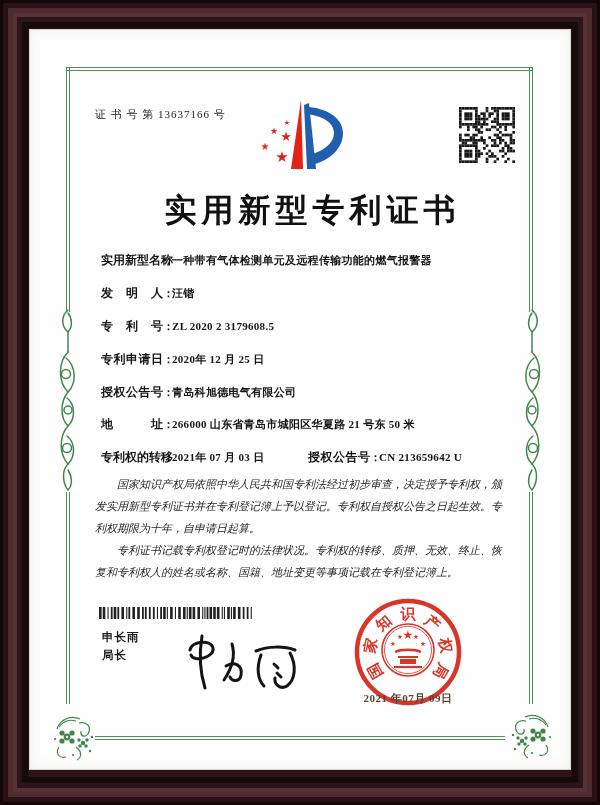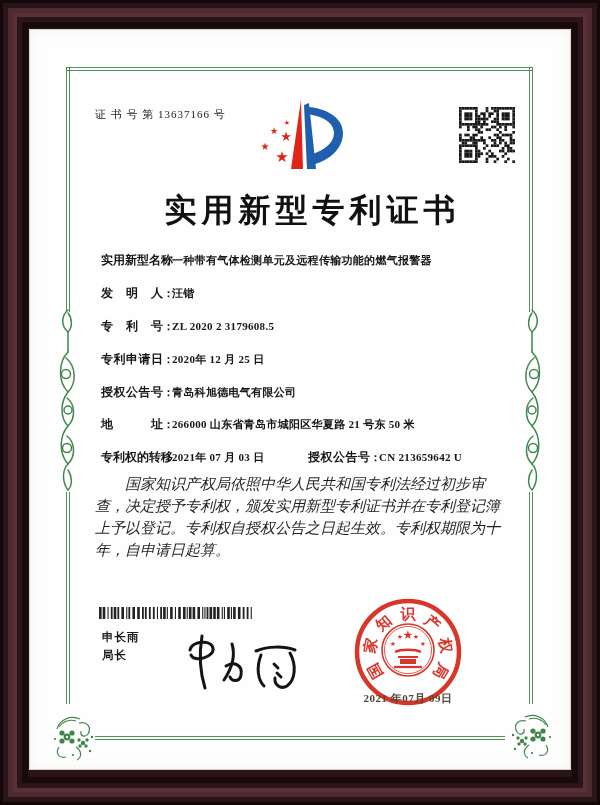--- a/index.html
+++ b/index.html
@@ -38,21 +38,21 @@
   }
   
   .frow{position:absolute;left:101px;font-size:11px;font-weight:bold;line-height:15px;white-space:nowrap;color:#161616;}
   .flabel{display:inline-block;width:62px;font-size:12px;text-align:justify;text-align-last:justify;vertical-align:baseline;}
   .fcolon{display:inline-block;width:9px;}
   .fvalue{letter-spacing:.3px;text-align:right;}
   .pair2{position:absolute;left:207px;top:0;}
   
   .body-text{
     position:absolute;left:95px;top:473px;width:414px;
-    font-size:15px;line-height:22px;font-style:italic;color:#1f1f1f;
+    font-size:11px;line-height:22px;font-style:italic;color:#1f1f1f;
   }
   .body-text p{margin:0;text-indent:2em;}
   
   .barcode{position:absolute;left:99px;top:607px;}
   .officer-title{position:absolute;left:102px;top:648px;font-family:Liberation Sans, sans-serif;font-size:11.5px;font-weight:bold;letter-spacing:1px;}
   .officer-name{position:absolute;left:102px;top:630px;font-family:"Liberation Sans","DejaVu Sans",sans-serif;font-size:11.5px;font-weight:bold;letter-spacing:1px;}
   .signature{position:absolute;left:180px;top:624px;}
   .seal{position:absolute;left:348px;top:592px;}
   .seal-char{font-size:15px;font-weight:bold;fill:#d5281c;font-family:"Liberation Serif","DejaVu Serif",serif;}
   .seal-date{font-size:11px;font-weight:bold;fill:#564437;letter-spacing:.5px;font-family:"Liberation Serif","DejaVu Serif",serif;}
@@ -415,20 +415,21 @@
   </div>
   <div class="frow" style="top:450px;">
     <span class="flabel">专利权的转移</span><span class="fcolon">：</span><span class="fvalue">2021年 07 月 03 日</span>
     <span class="pair2">
       <span class="flabel">授权公告号</span><span class="fcolon">：</span><span class="fvalue">CN 213659642 U</span>
     </span>
   </div>
 
   <div class="body-text">
     <p>国家知识产权局依照中华人民共和国专利法经过初步审查，决定授予专利权，颁发实用新型专利证书并在专利登记簿上予以登记。专利权自授权公告之日起生效。专利权期限为十年，自申请日起算。</p>
+    <p>专利证书记载专利权登记时的法律状况。专利权的转移、质押、无效、终止、恢复和专利权人的姓名或名称、国籍、地址变更等事项记载在专利登记簿上。</p>
   </div>
 
   <svg class="barcode" width="158" height="12" viewBox="0 0 158 12">
     <g id="barcode-bars" fill="#222">
         <rect x="0" y="0" width="2.6" height="12"></rect>
         <rect x="3.7" y="0" width="2.6" height="12"></rect>
         <rect x="8.5" y="0" width="1.1" height="12"></rect>
         <rect x="11.8" y="0" width="1.8" height="12"></rect>
         <rect x="14.700000000000001" y="0" width="2.6" height="12"></rect>
         <rect x="18.400000000000002" y="0" width="1.8" height="12"></rect>

